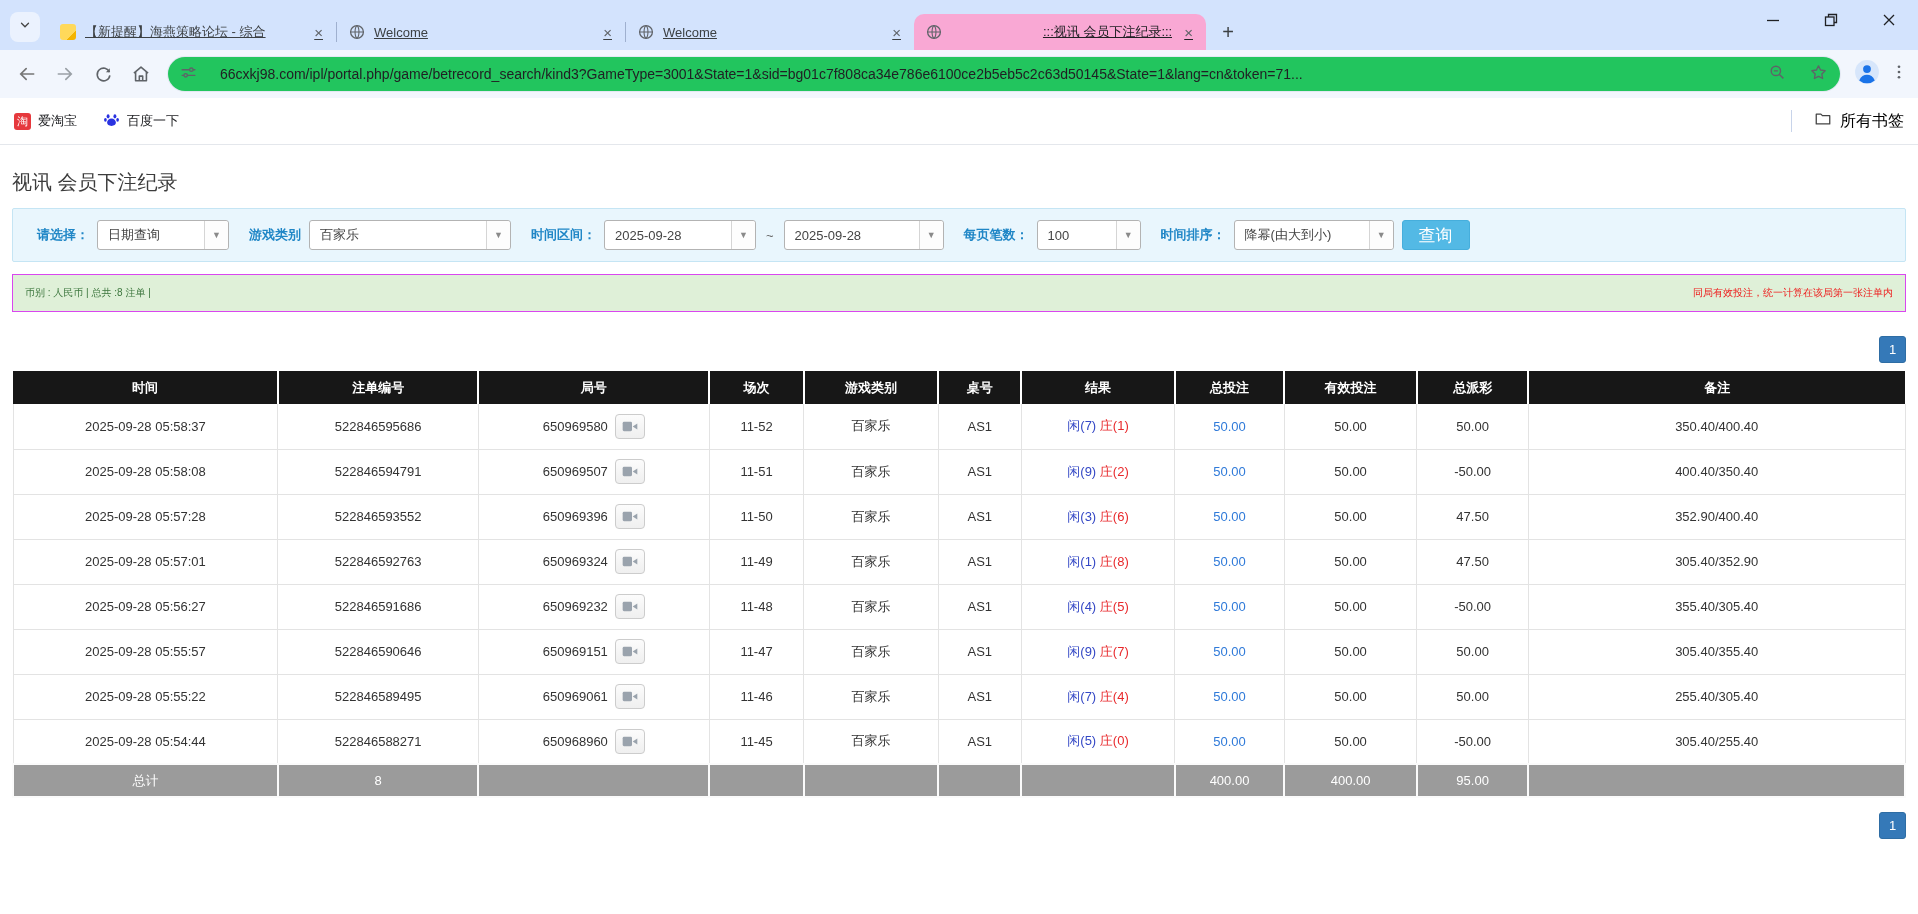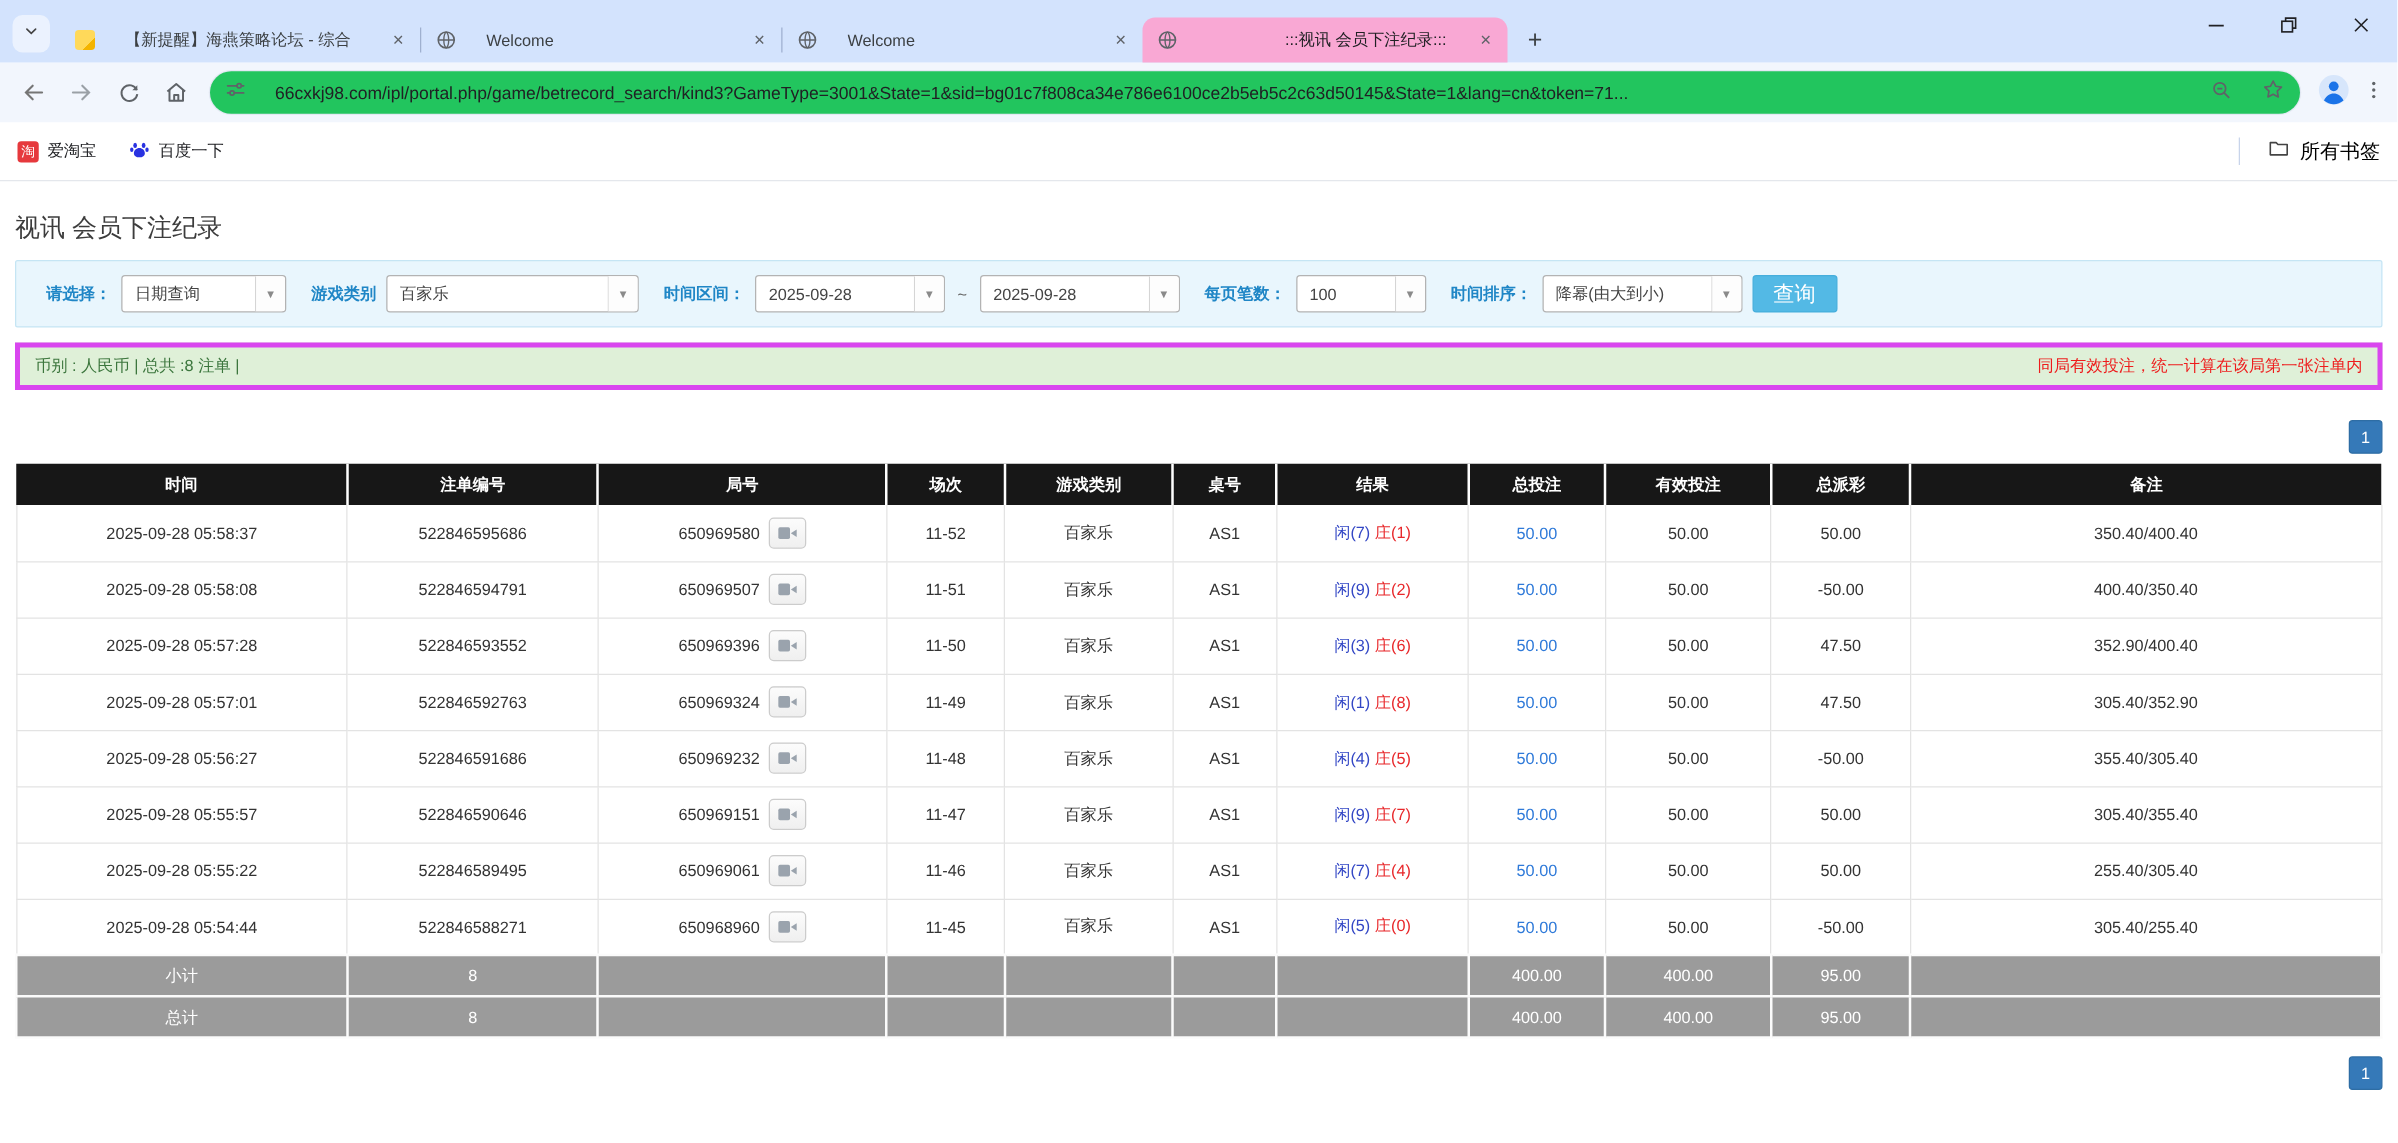--- a/index.html
+++ b/index.html
@@ -3,22 +3,22 @@
 <meta charset="utf-8">
 <style>
   * { box-sizing: border-box; margin: 0; padding: 0; }
   html,body { width:1918px; height:914px; overflow:hidden; background:#fff;
     font-family:"Liberation Sans", sans-serif; }
 
   
   .tabstrip { height:50px; background:var(--tabstrip-bg,#d3e3fd); display:flex; align-items:flex-end; position:relative; }
   .tab-search-btn { width:30px; height:30px; margin:0 8px 8px 10px; border-radius:8px;
     background:rgba(255,255,255,.55); display:flex; align-items:center; justify-content:center; }
-  .tab { height:36px; display:flex; align-items:center; gap:24px; padding:0 10px 0 12px;
-    font-size:13px; color:#3c4043; position:relative; }
+  .tab { height:36px; display:flex; align-items:center; gap:9px; padding:0 10px 0 12px;
+    font-size:13px; color:#3c4043; position:relative;text-decoration:underline; }
   .tab.inactive { width:288px; }
   .tab.active { width:292px; background:#f9a8d4; border-radius:10px 10px 0 0; color:#202124;text-align:right; }
   .tab .title { flex:1; overflow:hidden; white-space:nowrap; }
   .tab .close { font-size:15px; color:#5f6368; padding:0 3px; }
   .tab-sep { width:1px; height:20px; background:#9fb0cf; margin-bottom:8px; }
   .favicon { width:16px; height:16px; flex:0 0 16px; }
   .fav-yellow { background:linear-gradient(135deg,#ffd95a 70%,#f4b400 70%); border-radius:3px; }
   .newtab-btn { width:28px; height:28px; margin:0 0 4px 8px; display:flex; align-items:center; justify-content:center;
     font-size:20px; color:#3c4043; }
   .win-controls { position:absolute; right:0; top:0; height:40px; display:flex; }
@@ -49,22 +49,22 @@
   .f-label { color:var(--label-blue,#1f86c6); font-weight:bold; font-size:13px; white-space:nowrap;margin-left:12px; }
   .selectbox { height:30px; background:#fff; border:1px solid #b3b3b3; border-radius:3px;
     display:flex; align-items:stretch; }
   .selectbox .val { display:flex; align-items:center; padding:0 10px; font-size:13px; color:#444; flex:1; white-space:nowrap; }
   .selectbox .arrow { width:24px; border-left:1px solid #d5d5d5; display:flex; align-items:center; justify-content:center;
     color:#8a8a8a; font-size:9px; background:#fdfdfd; border-radius:0 3px 3px 0; }
   .tilde { color:#666; font-size:13px; padding:0 2px; }
   .search-btn { height:30px; padding:0 16px; background:var(--btn-search,#53b9e5); color:#fff;
     border:1px solid #46aedc; border-radius:3px; font-size:17px; display:flex; align-items:center; }
 
-  .info-bar { margin-top:12px; height:38px; background:var(--info-bg,#dff0d8); border:4px solid #d946ef;
-    display:flex; align-items:center; justify-content:space-between; padding:0 12px; font-size:13px; }
+  .info-bar { margin-top:12px; height:38px; background:var(--info-bg,#dff0d8); border:1px solid #d946ef;
+    display:flex; align-items:center; justify-content:space-between; padding:0 12px; font-size:10px; }
   .info-left { color:var(--info-text,#3c763d); }
   .info-right { color:var(--red,#ee1c1c); }
 
   .pagebar { display:flex; justify-content:flex-end; }
   .pagebar.top { margin-top:24px; }
   .pagebar.bottom { margin-top:14px; }
   .page-btn { min-width:27px; height:27px; background:var(--page-btn,#3579b8); border:1px solid #2e6da4;
     border-radius:3px; color:#fff; font-size:13px; display:flex; align-items:center; justify-content:center; }
 
   table.bet { width:100%; border-collapse:collapse; margin-top:8px; table-layout:fixed; }
@@ -544,33 +544,20 @@
       <span class="res-banker">庄(0)</span>
     </td>
     <td><span class="bet-link">50.00</span></td>
     <td>50.00</td>
     <td class="neg">-50.00</td>
     <td>305.40/255.40</td>
   </tr>
 </tbody>
     <tfoot>
       <tr>
-        <td>小计</td>
-        <td>8</td>
-        <td></td>
-          <td></td>
-          <td></td>
-        <td></td>
-          <td></td>
-        <td>400.00</td>
-        <td>400.00</td>
-        <td>95.00</td>
-        <td></td>
-      </tr>
-      <tr>
         <td>总计</td>
         <td>8</td>
         <td></td>
           <td></td>
           <td></td>
         <td></td>
           <td></td>
         <td>400.00</td>
         <td>400.00</td>
         <td>95.00</td>

